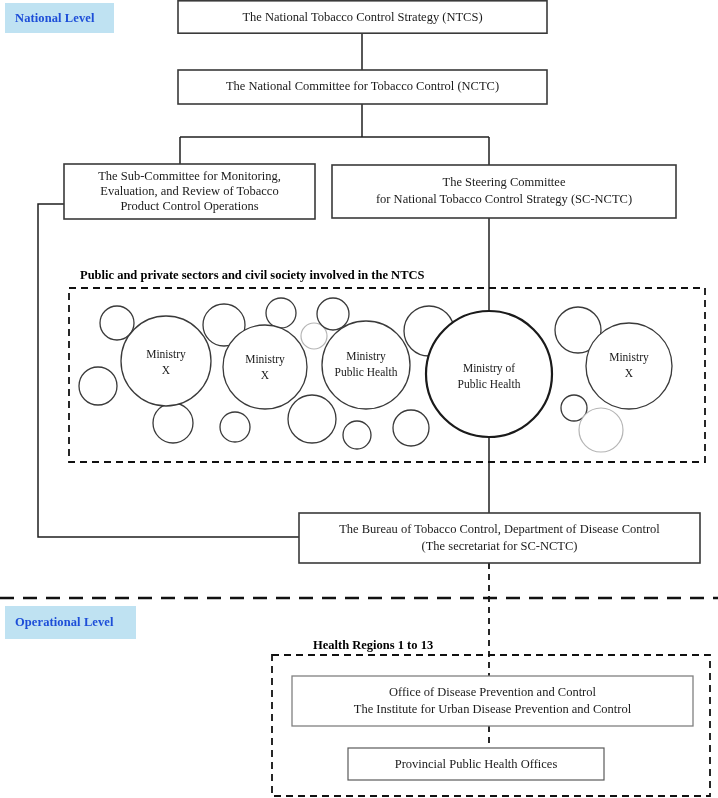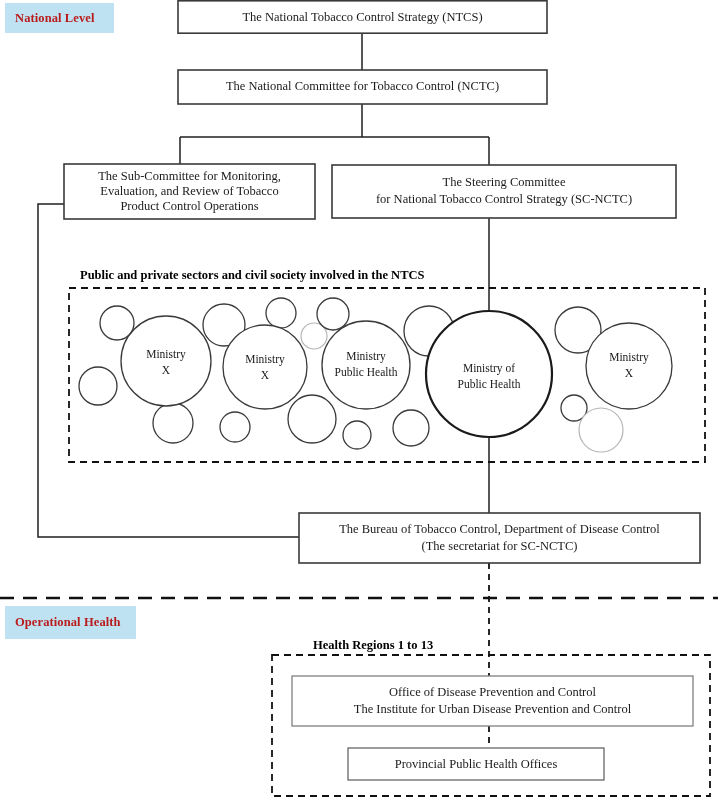--- a/index.html
+++ b/index.html
@@ -96,36 +96,36 @@
   }
   .levelbadge {
     position: absolute;
     display: flex;
     align-items: center;
     padding: 0 10px;
     background: #bfe2f2;
     font-family: "Liberation Serif", "DejaVu Serif", serif;
     font-size: 12.5px;
     font-weight: bold;
-    color: #b91c1c;
+    color: #1d4ed8;
     letter-spacing: 0.1px;
     white-space: nowrap;
     box-sizing: border-box;
   }
   #badge-national { left: 5px; top: 3px; width: 109px; height: 30px; }
   #badge-operational { left: 5px; top: 606px; width: 131px; height: 33px; }
 </style>
 </head>
 <body>
 
 <div id="page">
 
   <div class="levelbadge" id="badge-national">National Level</div>
 
-  <div class="levelbadge" id="badge-operational">Operational Health</div>
+  <div class="levelbadge" id="badge-operational">Operational Level</div>
 
   <svg class="diagram" viewBox="0 0 718 798">
 
     <g>
 
       <line class="connector" x1="362" y1="33" x2="362" y2="70"></line>
 
       <line class="connector" x1="362" y1="104" x2="362" y2="137"></line>
 
       <line class="connector" x1="180" y1="137" x2="489" y2="137"></line>

